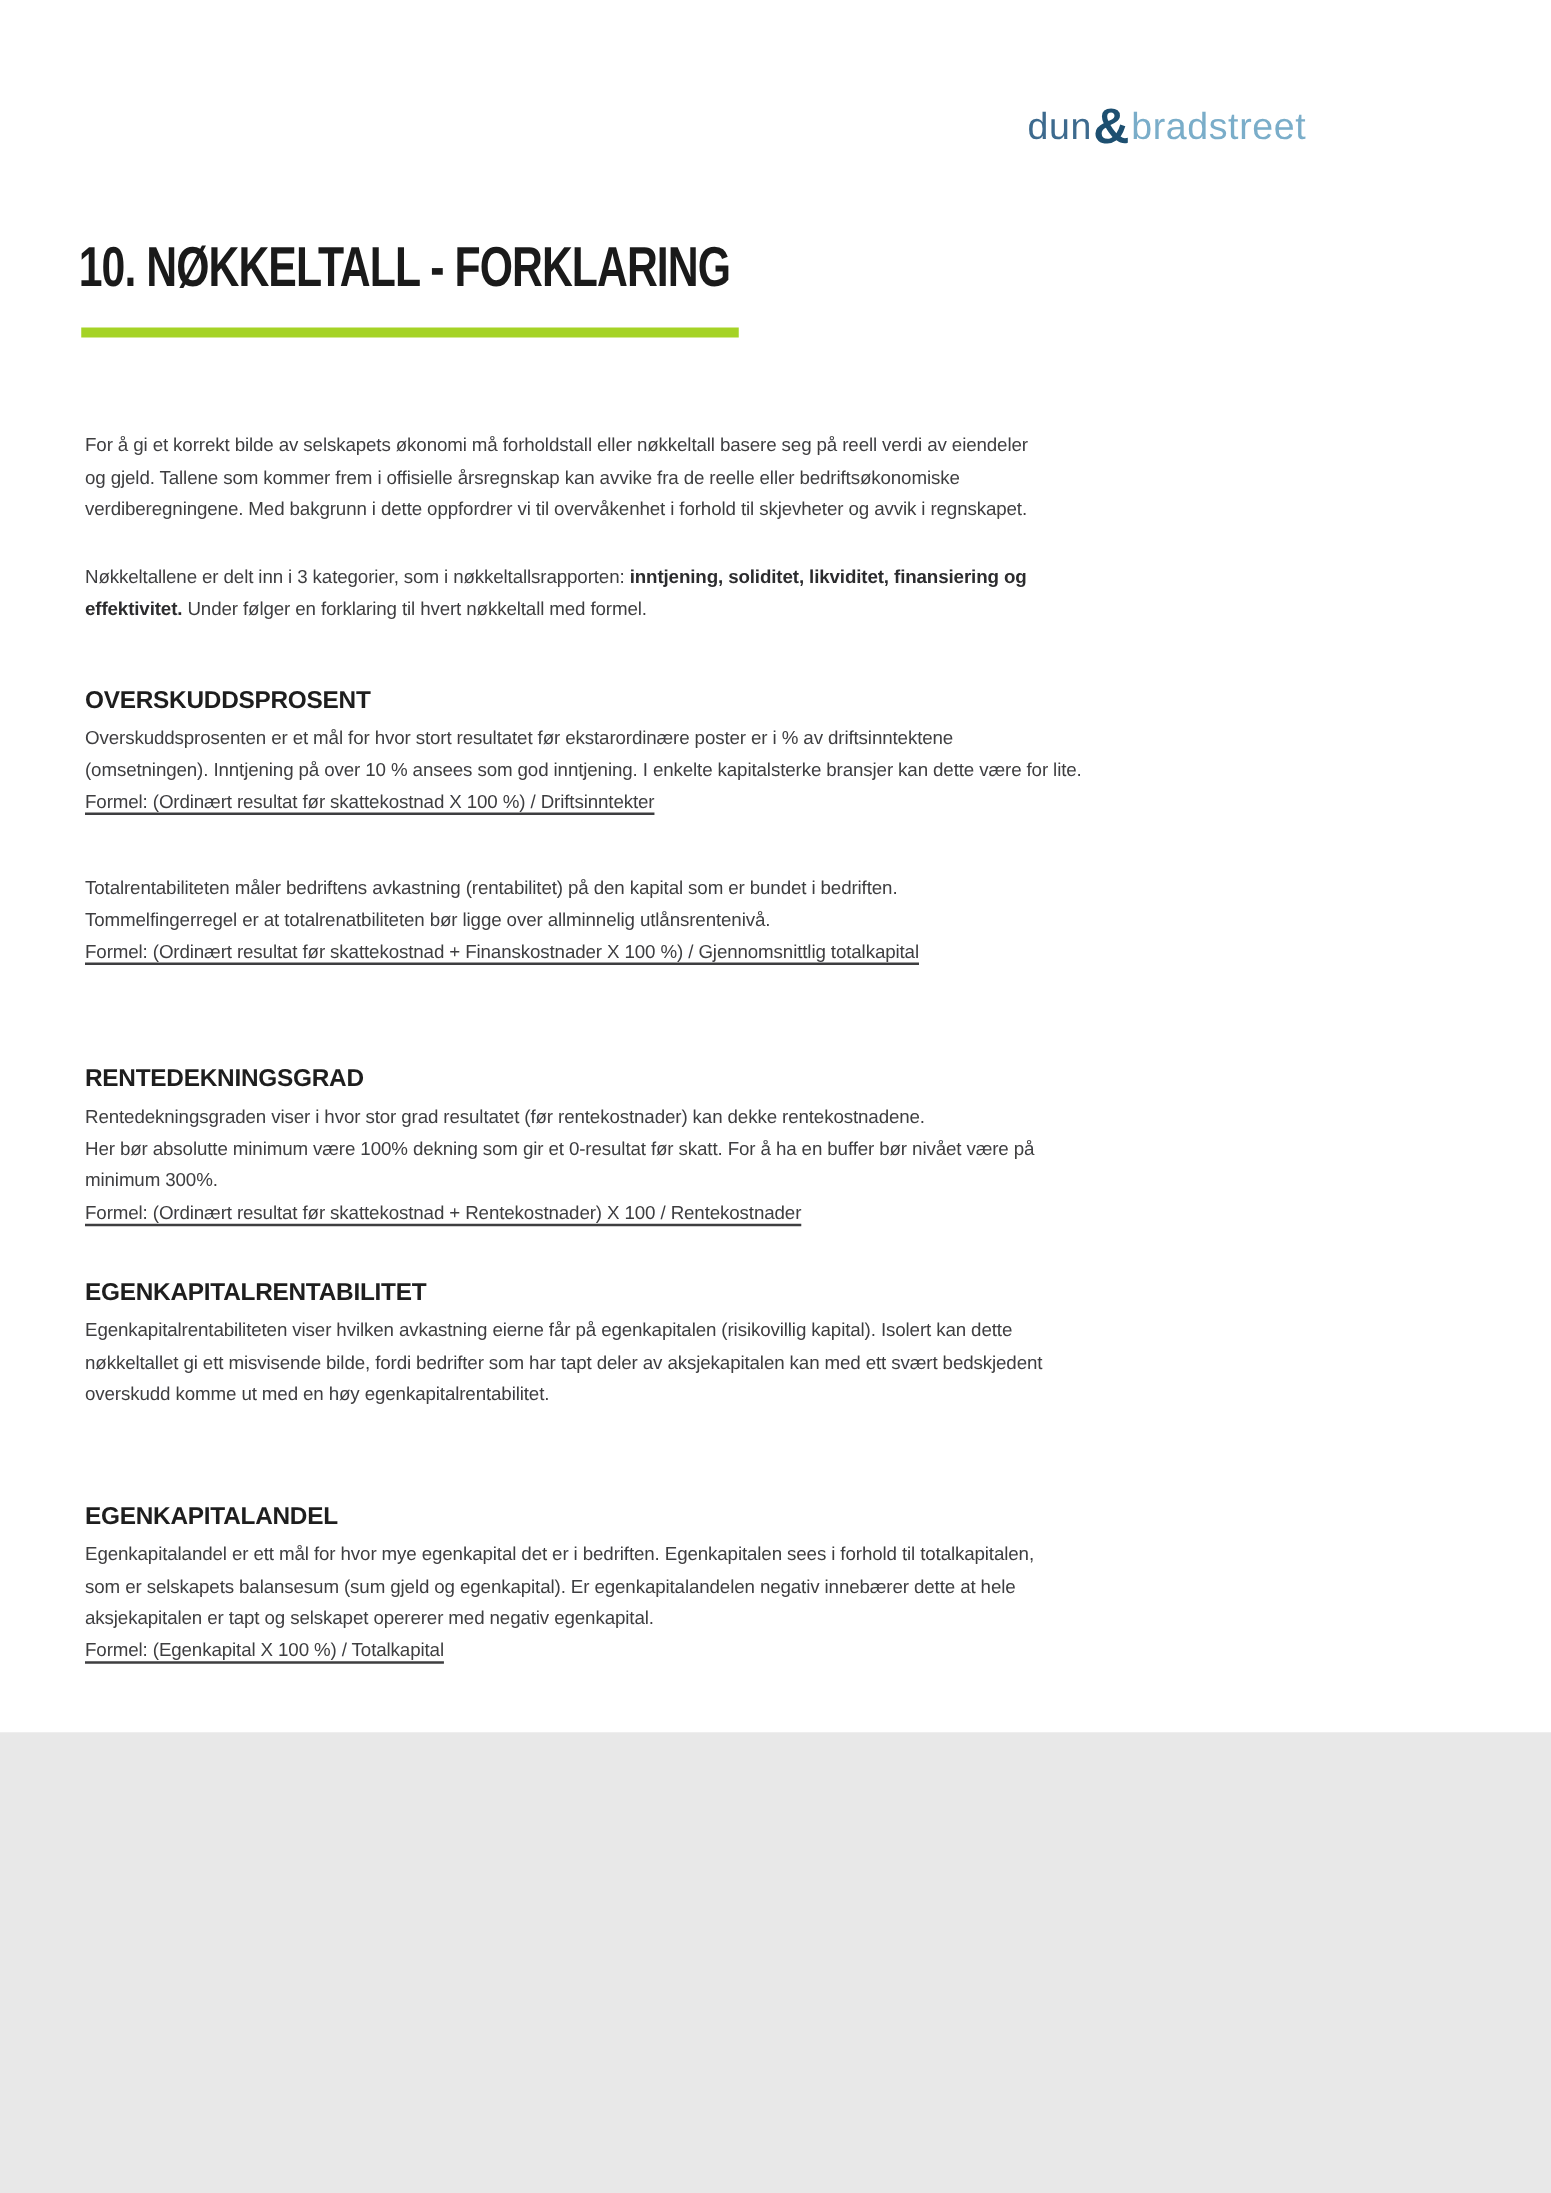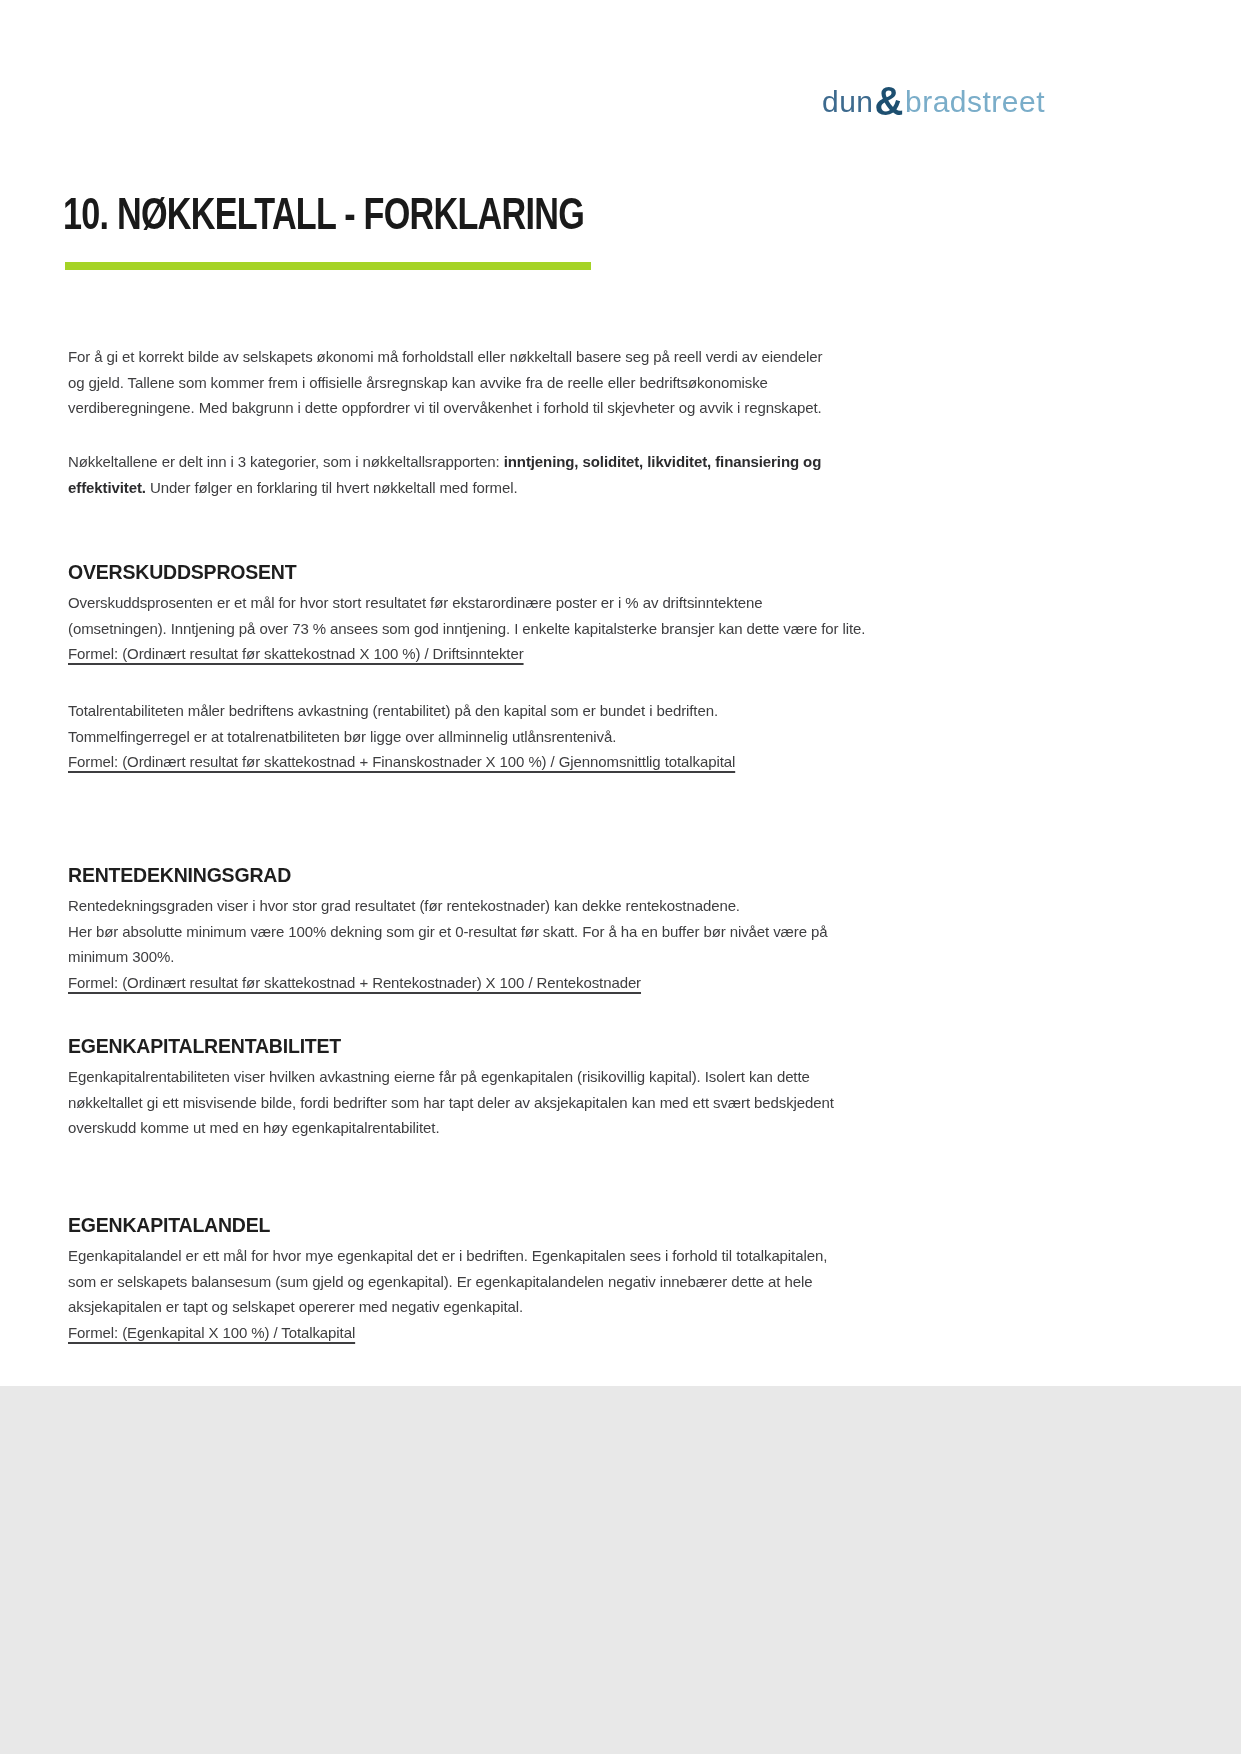--- a/index.html
+++ b/index.html
@@ -49,21 +49,21 @@
   .intro-p2{position:absolute;top:449px;left:68px;width:1120px;}
   .intro-p2 strong, .intro-p2 b{color:#2c2c2e;}
   .section{position:absolute;left:68px;width:1120px;}
   .sec-1{top:547px;}
   .sec-2{top:698px;}
   .sec-3{top:850px;}
   .sec-4{top:1021px;}
   .sec-5{top:1200px;}
   .section h2{
     font-size:19.5px;font-weight:700;color:#1e1e1e;
-    margin:12px 0 5px 0;line-height:26px;letter-spacing:-.2px;
+    margin:0 0 5px 0;line-height:26px;letter-spacing:-.2px;
   }
   .formula{
     text-decoration:underline;
     text-decoration-thickness:1.5px;
     text-underline-offset:4px;
   }
   
   .footer{
     position:absolute;top:1683px;right:186px;
     font-size:14px;color:#000000;line-height:22px;
@@ -85,21 +85,21 @@
   <p class="bodytext intro-p1">For å gi et korrekt bilde av selskapets økonomi må forholdstall eller nøkkeltall basere seg på reell verdi av eiendeler
 og gjeld. Tallene som kommer frem i offisielle årsregnskap kan avvike fra de reelle eller bedriftsøkonomiske
 verdiberegningene. Med bakgrunn i dette oppfordrer vi til overvåkenhet i forhold til skjevheter og avvik i regnskapet.</p>
 
   <p class="bodytext intro-p2"><span>Nøkkeltallene er delt inn i 3 kategorier, som i nøkkeltallsrapporten: </span><strong>inntjening, soliditet, likviditet, finansiering og
 effektivitet.</strong><span> Under følger en forklaring til hvert nøkkeltall med formel.</span></p>
 
   <section class="section sec-1">
     <h2>OVERSKUDDSPROSENT</h2>
     <p class="bodytext">Overskuddsprosenten er et mål for hvor stort resultatet før ekstarordinære poster er i % av driftsinntektene
-(omsetningen). Inntjening på over 73 % ansees som god inntjening. I enkelte kapitalsterke bransjer kan dette være for lite.</p>
+(omsetningen). Inntjening på over 10 % ansees som god inntjening. I enkelte kapitalsterke bransjer kan dette være for lite.</p>
     <p class="bodytext formula">Formel: (Ordinært resultat før skattekostnad X 100 %) / Driftsinntekter</p>
   </section>
 
   <section class="section sec-2">
     <p class="bodytext">Totalrentabiliteten måler bedriftens avkastning (rentabilitet) på den kapital som er bundet i bedriften.
 Tommelfingerregel er at totalrenatbiliteten bør ligge over allminnelig utlånsrentenivå.</p>
     <p class="bodytext formula">Formel: (Ordinært resultat før skattekostnad + Finanskostnader X 100 %) / Gjennomsnittlig totalkapital</p>
   </section>
 
   <section class="section sec-3">

